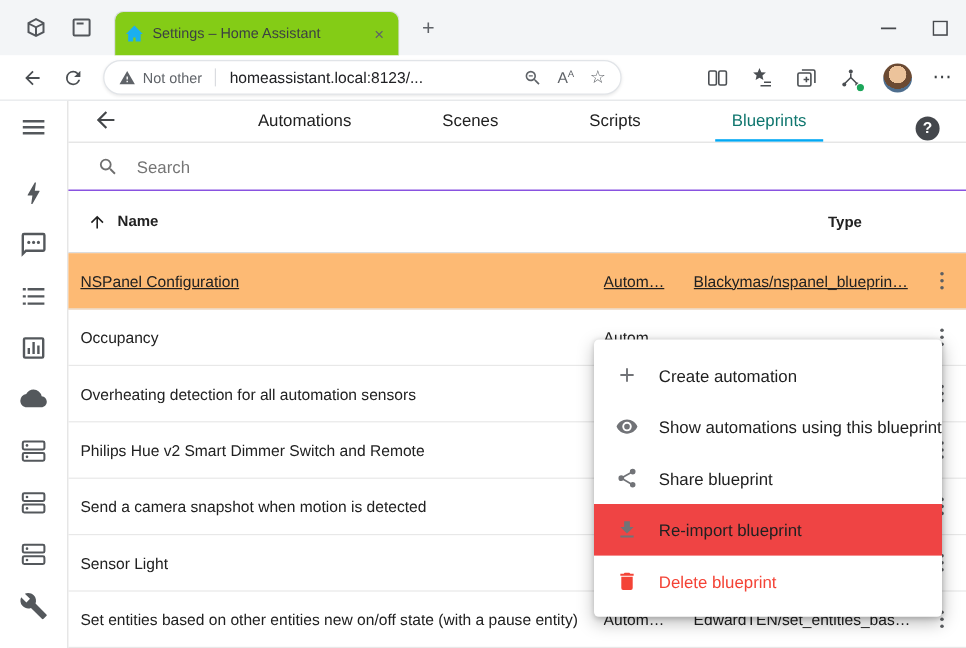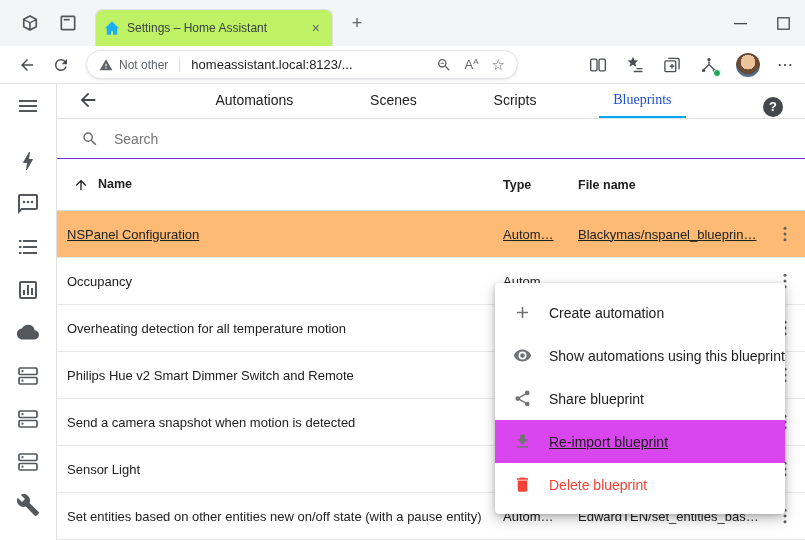--- a/index.html
+++ b/index.html
@@ -6,21 +6,21 @@
   html,body { width:805px; height:540px; }
   body { font-family:"Liberation Sans", sans-serif; background:#fff; }
   .window { position:relative; width:805px; height:540px; overflow:hidden; background:#fff; }
 
   
   .titlebar { position:relative; height:46px; background:#f3f5f7; }
   .tb-icon { position:absolute; top:13px; width:20px; height:20px; color:#52565b; cursor:pointer; }
   .tb-icon svg { width:20px; height:20px; }
   .tb-workspaces { left:20px; }
   .tb-tabactions { left:58px; }
-  .tab { position:absolute; left:95px; top:9px; width:238px; height:37px; background:#bef264;
+  .tab { position:absolute; left:95px; top:9px; width:238px; height:37px; background:#84cc16;
          border:1px solid #dcdfe3; border-bottom:none; border-radius:8px 8px 0 0;
          display:flex; align-items:center; padding:0 8px; gap:7px;justify-content:flex-end; }
   .favicon { width:16px; height:16px; flex:0 0 auto; }
   .tab-title { font-size:12px; color:#3c4043; white-space:nowrap; overflow:hidden; flex:1; }
   .tab-close { font-size:14px; color:#5f6368; padding:0 4px; cursor:pointer; }
   .newtab-btn { position:absolute; left:345px; top:12px; font-size:18px; color:#5f6368; width:24px; height:24px;
                 text-align:center; line-height:22px; cursor:pointer; }
   .win-controls { position:absolute; right:0; top:0; height:46px; display:flex; }
   .win-btn { width:43px; height:46px; display:flex; align-items:center; justify-content:center; color:#46494d; cursor:pointer; }
   .win-btn svg { width:13px; height:13px; }
@@ -58,21 +58,21 @@
   .sb-icon svg { width:24px; height:24px; }
   .sb-icon.first { margin-bottom:31px; }
   .ha-main { flex:1; display:flex; flex-direction:column; min-width:0; }
 
   .ha-header { height:46px; border-bottom:1px solid #e0e0e0; display:flex; align-items:center; position:relative; }
   .ha-back { margin-left:20px; width:24px; height:24px; color:#44474a; cursor:pointer; }
   .ha-back svg { width:22px; height:22px; }
   .ha-tabs { position:absolute; left:120px; right:95px; top:0; bottom:0; display:flex; justify-content:space-around; }
   .ha-tab { display:flex; align-items:center; padding:0 14px; font-size:14px; color:#212121; cursor:pointer;
             border-bottom:2px solid transparent; }
-  .ha-tab.active { color:#1d4ed8; border-bottom-color:#03a9f4;font-family:Liberation Serif, serif; }
+  .ha-tab.active { color:#0f766e; border-bottom-color:#03a9f4; }
   .ha-help { position:absolute; right:22px; top:13px; width:20px; height:20px; border-radius:50%; background:#44474c;
              color:#fff; font-size:13px; font-weight:bold; text-align:center; line-height:20px; cursor:pointer; }
 
   .ha-search { height:52px; border-bottom:1px solid #6d28d9; display:flex; align-items:center; padding-left:24px; }
   .search-mag { width:18px; height:18px; color:#6f6f6f; }
   .search-mag svg { width:18px; height:18px; }
   .search-input { border:none; outline:none; margin-left:15px; font-size:14px; color:#212121; flex:1;
                   font-family:"Liberation Sans", sans-serif; background:transparent; }
   .search-input::placeholder { color:#757575; }
 
@@ -89,21 +89,21 @@
   .col-file { width:187px; flex:0 0 auto; white-space:nowrap; overflow:hidden; }
   .col-menu { width:40px; flex:0 0 auto; display:flex; justify-content:center; }
   .kebab { width:20px; height:20px; color:#5c5f62; cursor:pointer; }
   .kebab svg { width:20px; height:20px; }
 
   
   .context-menu { position:absolute; left:495px; top:283px; width:290px; background:#fff; border-radius:4px;
                   box-shadow:0 5px 14px rgba(0,0,0,.26), 0 1px 4px rgba(0,0,0,.18); padding:8px 0; z-index:20; }
   .menu-item { height:43px; display:flex; align-items:center; padding-left:18px; gap:17px; font-size:14px;
                color:#212121; cursor:pointer; white-space:nowrap; }
-  .menu-item.hovered { background:#d946ef;text-decoration:underline; }
+  .menu-item.hovered { background:#ef4444; }
   .menu-item .mi-icon { width:19px; height:19px; color:#717377; flex:0 0 auto; }
   .menu-item .mi-icon svg { width:19px; height:19px; display:block; }
   .menu-item.danger { color:#f44336;text-align:right; }
   .menu-item.danger .mi-icon { color:#f44336; }
 </style>
 </head>
 <body>
 
 <div class="window">
 
@@ -308,21 +308,20 @@
         <div class="t-header">
           <span class="col-name">
             <span class="sort-arrow">
               <svg viewBox="0 0 24 24" fill="currentColor">
                   <path d="M13 20h-2V8l-5.5 5.5-1.42-1.42L12 4.16l7.92 7.92-1.42 1.42L13 8v12z"></path>
                 </svg>
             </span>
             <span>Name</span>
           </span>
           <span class="col-type">Type</span>
-          <span class="col-file">File name</span>
           <span class="col-menu"></span>
         </div>
 
         <div class="t-row selected">
           <span class="col-name">NSPanel Configuration</span>
           <span class="col-type">Autom…</span>
           <span class="col-file">Blackymas/nspanel_blueprin…</span>
           <span class="col-menu">
               <span class="kebab"><svg viewBox="0 0 24 24" fill="currentColor">
                   <circle cx="12" cy="5" r="1.8"></circle>
@@ -337,21 +336,21 @@
           <span class="col-file"></span>
           <span class="col-menu">
               <span class="kebab"><svg viewBox="0 0 24 24" fill="currentColor">
                   <circle cx="12" cy="5" r="1.8"></circle>
                   <circle cx="12" cy="12" r="1.8"></circle>
                   <circle cx="12" cy="19" r="1.8"></circle>
                 </svg></span>
             </span>
         </div>
         <div class="t-row">
-          <span class="col-name">Overheating detection for all temperature motion</span>
+          <span class="col-name">Overheating detection for all automation sensors</span>
           <span class="col-type">Autom…</span>
           <span class="col-file"></span>
           <span class="col-menu">
               <span class="kebab"><svg viewBox="0 0 24 24" fill="currentColor">
                   <circle cx="12" cy="5" r="1.8"></circle>
                   <circle cx="12" cy="12" r="1.8"></circle>
                   <circle cx="12" cy="19" r="1.8"></circle>
                 </svg></span>
             </span>
         </div>

